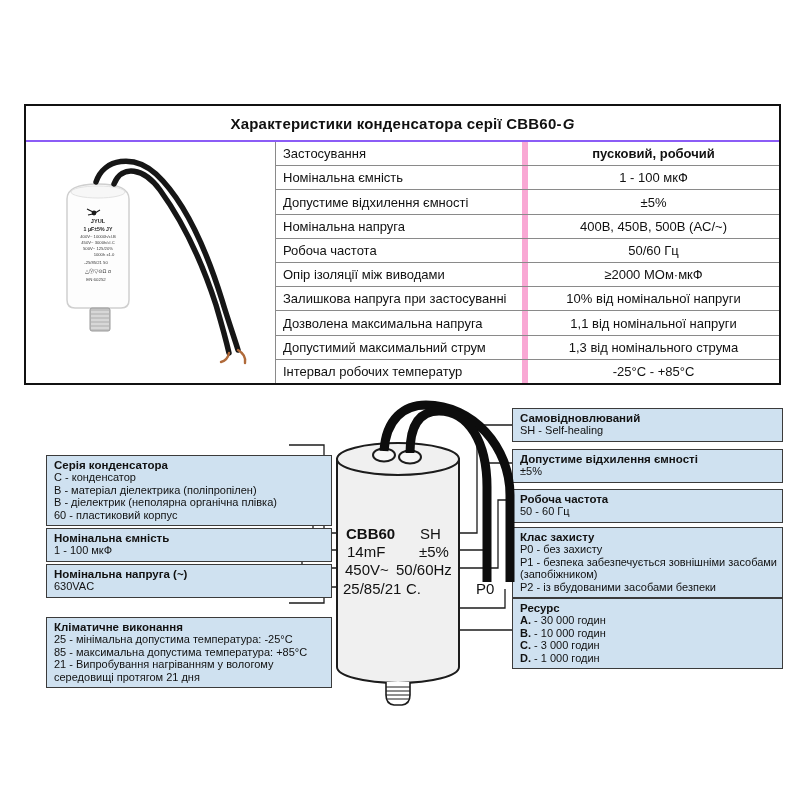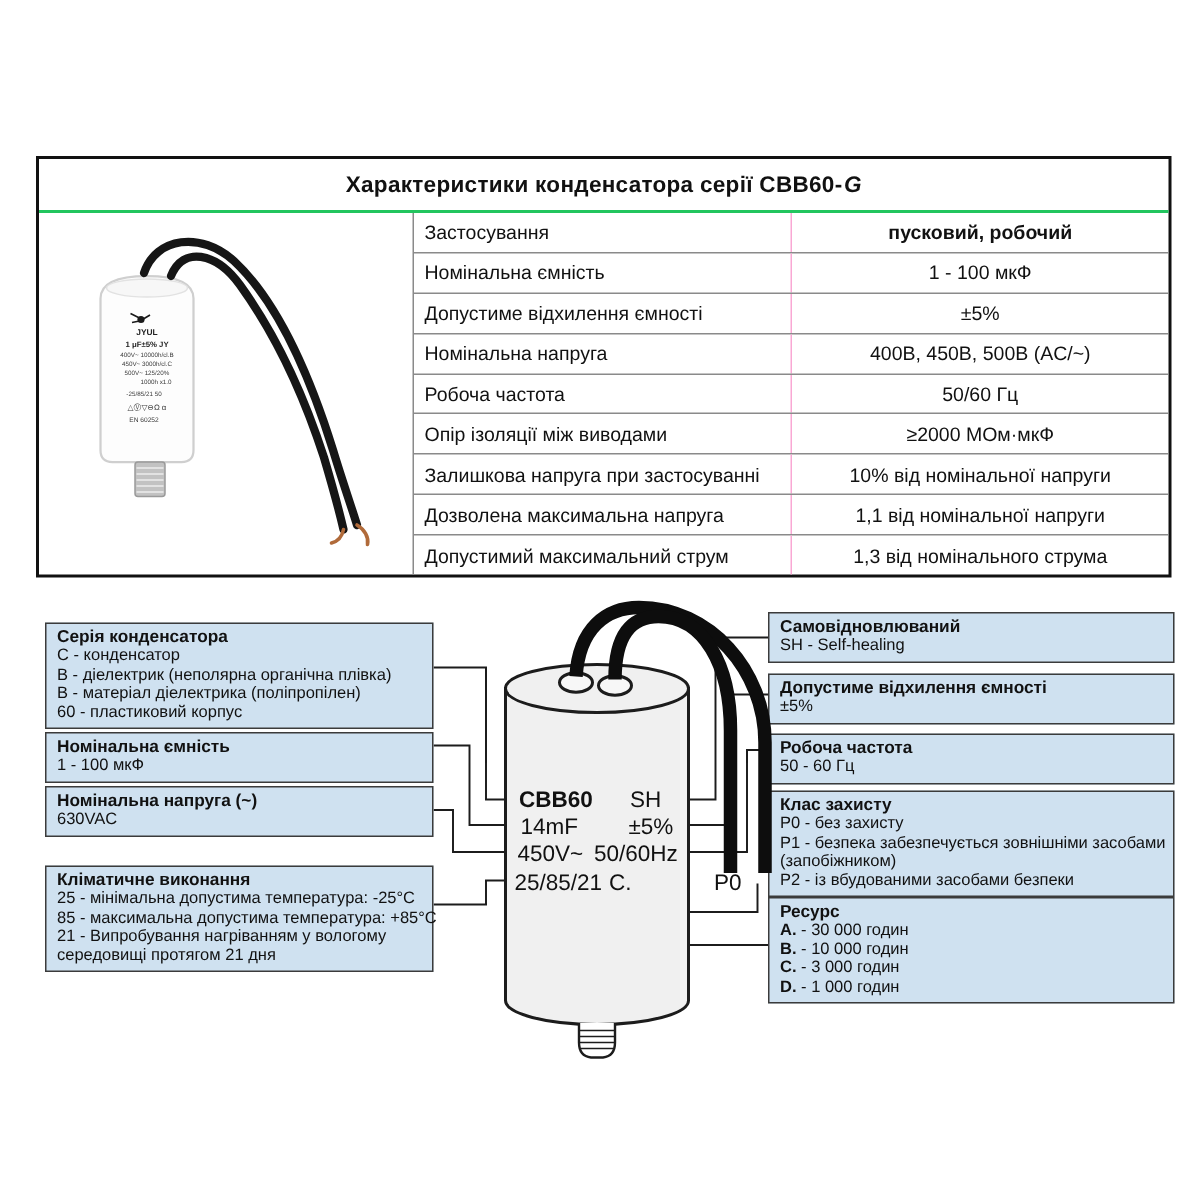--- a/index.html
+++ b/index.html
@@ -2,43 +2,43 @@
 <html><head>
 <meta charset="utf-8">
 <style>
   html,body{margin:0;padding:0;background:#ffffff;}
   .page{position:relative;width:800px;height:800px;background:#ffffff;overflow:hidden;
         font-family:"Liberation Sans",sans-serif;color:#111;}
 
   
   .spec-table{position:absolute;left:24px;top:104px;width:757px;height:281px;
               border:2px solid #111;box-sizing:border-box;background:#fff;}
-  .spec-title{height:34px;border-bottom:2px solid #22c55e;display:flex;align-items:center;
+  .spec-title{height:34px;border-bottom:2px solid #8b5cf6;display:flex;align-items:center;
               justify-content:center;font-size:15px;font-weight:bold;letter-spacing:.2px;}
   .spec-title i{font-style:italic;margin-left:1px;}
   .spec-body{display:flex;height:241px;}
   .photo-cell{width:250px;border-right:1px solid #8a8a8a;position:relative;box-sizing:border-box;}
   .rows{flex:1;display:flex;flex-direction:column;}
   .srow{flex:1;display:flex;border-top:1px solid #8a8a8a;font-size:13px;min-height:0;}
   .srow:first-child{border-top:none;}
-  .cell-name{width:252px;border-right:1px solid #f9a8d4;display:flex;align-items:center;
+  .cell-name{width:252px;border-right:6px solid #f9a8d4;display:flex;align-items:center;
              padding-left:7px;box-sizing:border-box;}
   .cell-value{flex:1;display:flex;align-items:center;justify-content:center;text-align:center;}
   .srow.bold-val .cell-value{font-weight:bold;text-align:right;}
 
   
   .diagram{position:absolute;left:0;top:395px;width:800px;height:405px;}
   .layer{position:absolute;left:0;top:0;}
   .z1{z-index:1}.z3{z-index:3;pointer-events:none;}
   .callout{position:absolute;z-index:2;background:#cfe1f0;border:1px solid #3b3b3b;
            padding:3px 7px 4px 7px;font-size:11px;line-height:12.4px;white-space:nowrap;
            box-sizing:border-box;}
   .callout .ctitle{font-weight:bold;font-size:11.5px;}
   .callout .bp{font-weight:bold;}
-  .cl{left:30px;width:259px;}
+  .cl{left:46px;width:286px;margin-top:40px;}
   .cr{left:512px;width:271px;}
   .mark{position:absolute;z-index:2;font-size:15px;white-space:nowrap;}
   .mark.b{font-weight:bold;}
 </style>
 </head>
 <body>
 
 <div class="page">
 
   <div class="spec-table">
@@ -120,20 +120,24 @@
           <div class="cell-name">Залишкова напруга при застосуванні</div>
           <div class="cell-value">10% від номінальної напруги</div>
         </div>
         <div class="srow">
           <div class="cell-name">Дозволена максимальна напруга</div>
           <div class="cell-value">1,1 від номінальної напруги</div>
         </div>
         <div class="srow">
           <div class="cell-name">Допустимий максимальний струм</div>
           <div class="cell-value">1,3 від номінального струма</div>
+        </div>
+        <div class="srow">
+          <div class="cell-name">Інтервал робочих температур</div>
+          <div class="cell-value">-25°C - +85°C</div>
         </div>
       </div>
     </div>
   </div>
 
   <div class="diagram">
 
     <svg class="layer z1" width="800" height="405" viewBox="0 0 800 405">
       <g fill="none" stroke="#1c1c1c" stroke-width="1.3">
         <path d="M289,50 H324 V138 H344"></path>
@@ -158,22 +162,22 @@
           <line x1="386" y1="296" x2="410" y2="296"></line>
           <line x1="386" y1="300" x2="410" y2="300"></line>
           <line x1="387" y1="304" x2="409" y2="304"></line>
         </g>
       </g>
     </svg>
 
     <div class="callout cl" style="top:20px;">
       <div class="ctitle">Серія конденсатора</div>
       <div>C - конденсатор</div>
+      <div>B - матеріал діелектрика (поліпропілен)</div>
       <div>B - діелектрик (неполярна органічна плівка)</div>
-      <div>B - матеріал діелектрика (поліпропілен)</div>
       <div>60 - пластиковий корпус</div>
     </div>
     <div class="callout cl" style="top:93px;">
       <div class="ctitle">Номінальна ємність</div>
       <div>1 - 100 мкФ</div>
     </div>
     <div class="callout cl" style="top:129px;">
       <div class="ctitle">Номінальна напруга (~)</div>
       <div>630VAC</div>
     </div>

